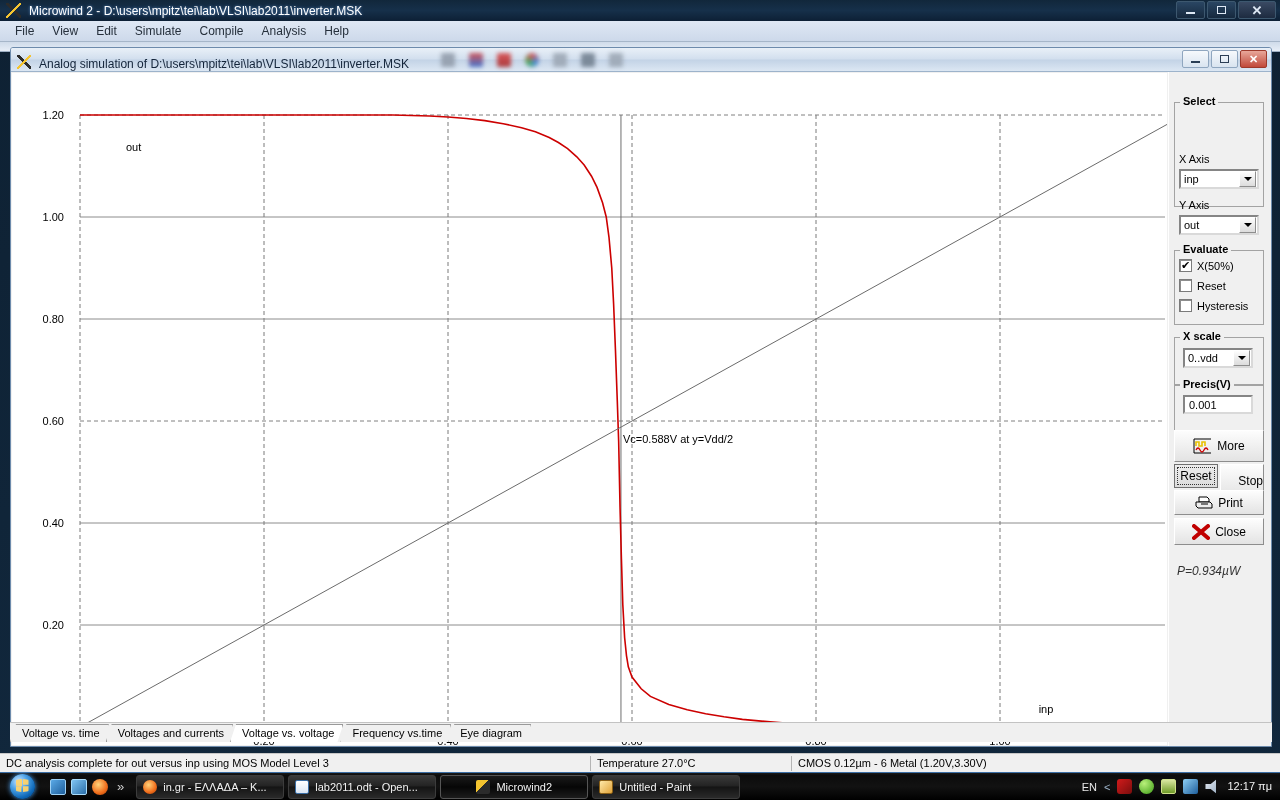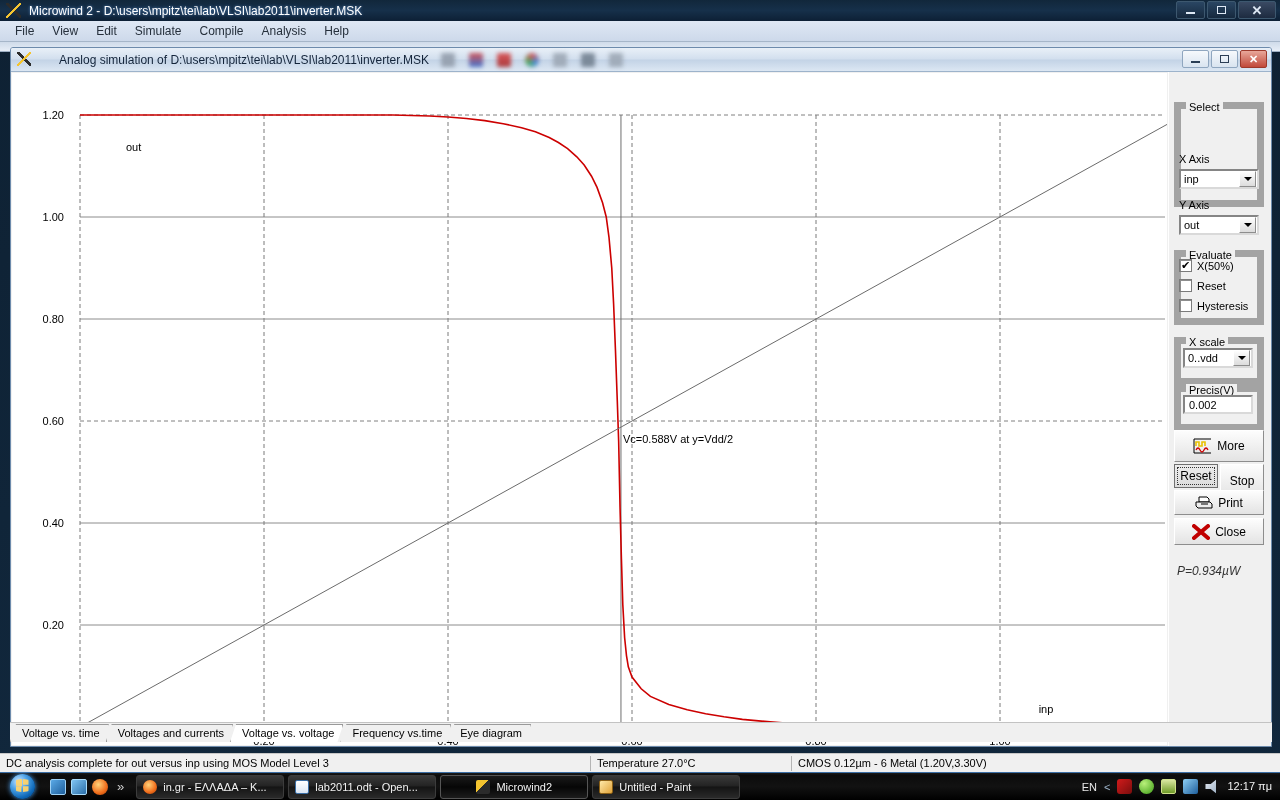--- a/index.html
+++ b/index.html
@@ -74,24 +74,23 @@
   
   #sim-window {
     position: absolute; left: 10px; top: 47px; width: 1262px; height: 700px;
     background: #eef2f7;
     border: 1px solid #6d8bac;
     border-radius: 3px 3px 0 0;
   }
   #sim-titlebar {
     position: relative; height: 24px; width: 100%;
     background: linear-gradient(to bottom, #e9f0f8 0%, #d2dfee 48%, #c3d3e6 52%, #dce7f3 100%);
-    display: flex; align-items: center; border-radius: 2px 2px 0 0;
+    display: flex; align-items: flex-end; border-radius: 2px 2px 0 0;
     border-bottom: 1px solid #9db3cb;
     overflow: hidden;
-    gap: 20px;
   }
   #sim-titlebar .st-icon { width: 16px; height: 16px; margin-left: 6px; }
   #sim-titlebar .st-title {
     margin-left: 6px; font-size: 12px; color: #13243a; white-space: nowrap;
   }
   #sim-ghost-icons {
     position: absolute; left: 430px; top: 1px; width: 300px; height: 22px;
     filter: blur(2.2px); display: flex; align-items: center; gap: 14px;
   }
   .gi { width: 14px; height: 14px; border-radius: 2px; opacity: .85; }
@@ -120,22 +119,23 @@
   #plot-svg { position: absolute; left: 0; top: 0; }
 
   
   #ctrl-panel {
     position: absolute; left: 1157px; top: 0px; width: 103px; height: 674px;
     background: #f0f0f0;
     border-left: 1px solid #ffffff;
   }
   .group {
     position: absolute;
-    border: 7px solid #a3a3a3;
+    border: 1px solid #a3a3a3;
     background: transparent;
+    font-weight: bold;
   }
   .group > .glegend {
     position: absolute; top: -8px; left: 5px; background: #f0f0f0;
     padding: 0 3px; font-size: 11px; color: #000;
   }
   .lbl { font-size: 11px; color: #000; }
   .combo {
     position: absolute; height: 20px;
     border: 2px inset #d9d9d9;
     background: #ffffff;
@@ -408,37 +408,37 @@
           <span class="cb-text">0..vdd</span>
           <span class="cb-arrow">
               <span class="tri"></span>
             </span>
         </div>
 
         <div class="group" style="left:5px; top:313px; width:90px; height:46px;">
           <span class="glegend">Precis(V)</span>
         </div>
         <div class="textbox" style="left:14px; top:323px; width:70px; height:19px;">
-          <span>0.002</span>
+          <span>0.001</span>
         </div>
 
         <div class="btn" style="left:5px; top:358px; width:90px; height:32px;">
           <svg width="19" height="16" viewBox="0 0 19 16">
             <path d="M1 1 H18 M1 15 H18 M1 1 V15" stroke="#000" stroke-width="1" fill="none"></path>
             <path d="M3 8 V4 H6 V8 H9 V4 H12 V8" stroke="#e8c100" stroke-width="1.6" fill="none"></path>
             <path d="M3 12 q2 -4 4 0 q2 4 4 0 q2 -4 4 0" stroke="#c00" stroke-width="1.3" fill="none"></path>
           </svg>
           <span>More</span>
         </div>
 
         <div class="btn pressed" style="left:5px; top:392px; width:44px; height:24px;">
           <span class="focusring"></span>
           <span>Reset</span>
         </div>
-        <div class="btn" style="left:51px; top:392px; width:44px; height:34px;">
+        <div class="btn" style="left:51px; top:392px; width:44px; height:34px;justify-content:flex-end;">
           <span>Stop</span>
         </div>
 
         <div class="btn" style="left:5px; top:418px; width:90px; height:25px;">
           <svg width="18" height="15" viewBox="0 0 18 15">
             <path d="M4 2 h8 l2 2 v3 H4 z" fill="#fff" stroke="#000" stroke-width="1"></path>
             <path d="M1 7 h14 l2 2 v4 H3 l-2 -2 z" fill="#ededed" stroke="#000" stroke-width="1"></path>
             <path d="M6 9 h7" stroke="#000" stroke-width="1"></path>
           </svg>
           <span>Print</span>

